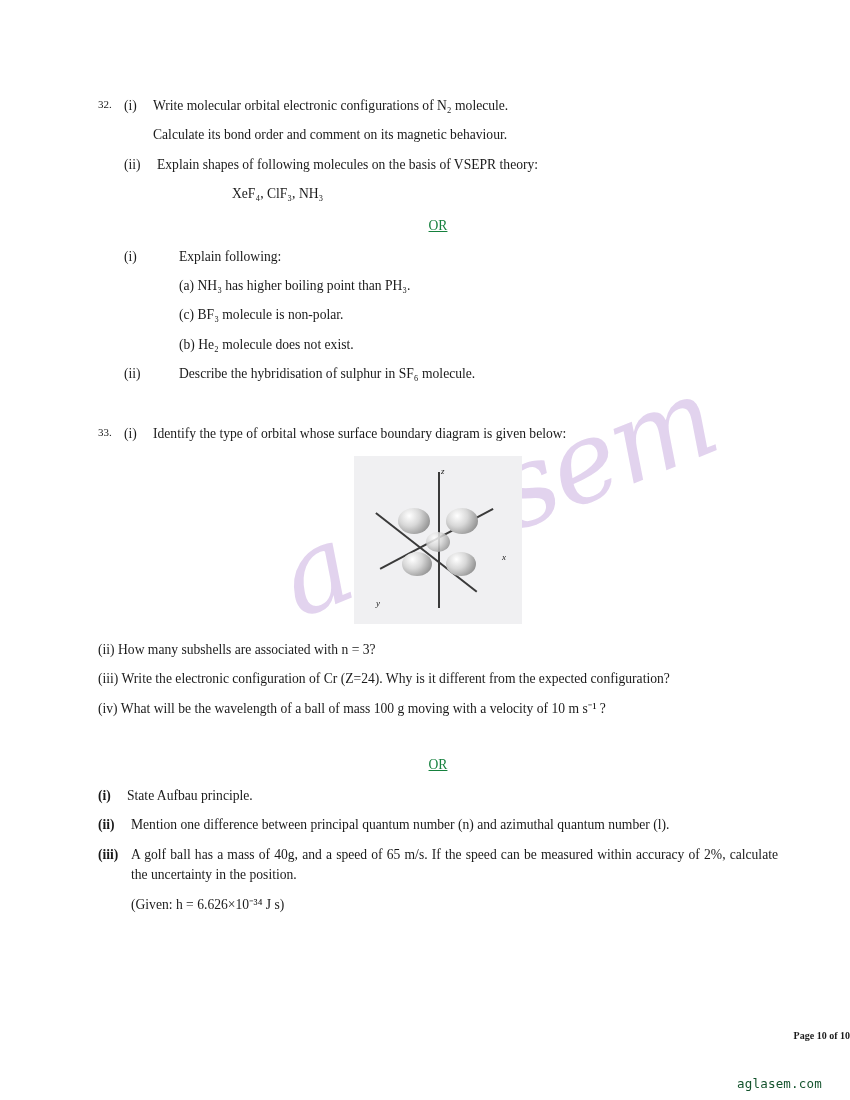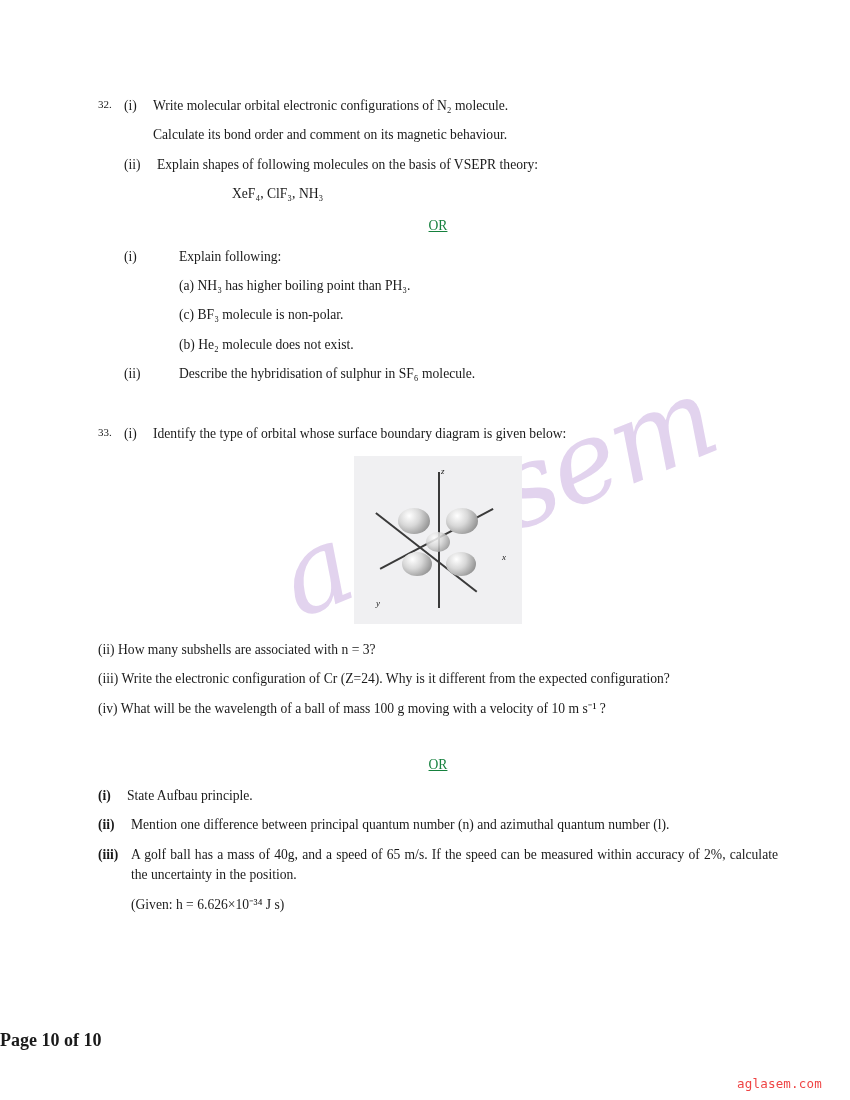--- a/index.html
+++ b/index.html
@@ -101,32 +101,32 @@
     user-select: none;
     white-space: nowrap;
     letter-spacing: -2px;
   }
 
   .footer {
     position: absolute;
     left: 0;
     right: 0;
     top: 1030px;
-    text-align: left;
-    font-size: 18px;
+    text-align: right;
+    font-size: 10px;
     font-weight: bold;
     font-family: "Liberation Serif", serif;
   }
   .brand {
     position: absolute;
     right: 28px;
     top: 1076px;
     font-family: "DejaVu Sans Mono", monospace;
     font-size: 12.5px;
-    color: #ef4444;
+    color: #14532d;
     letter-spacing: 0.2px;
   }
   .spacer-lg { height: 30px; }
   .spacer-md { height: 16px; }
   .just { text-align: justify; }
 </style>
 </head>
 <body>
 
 <div class="page">

